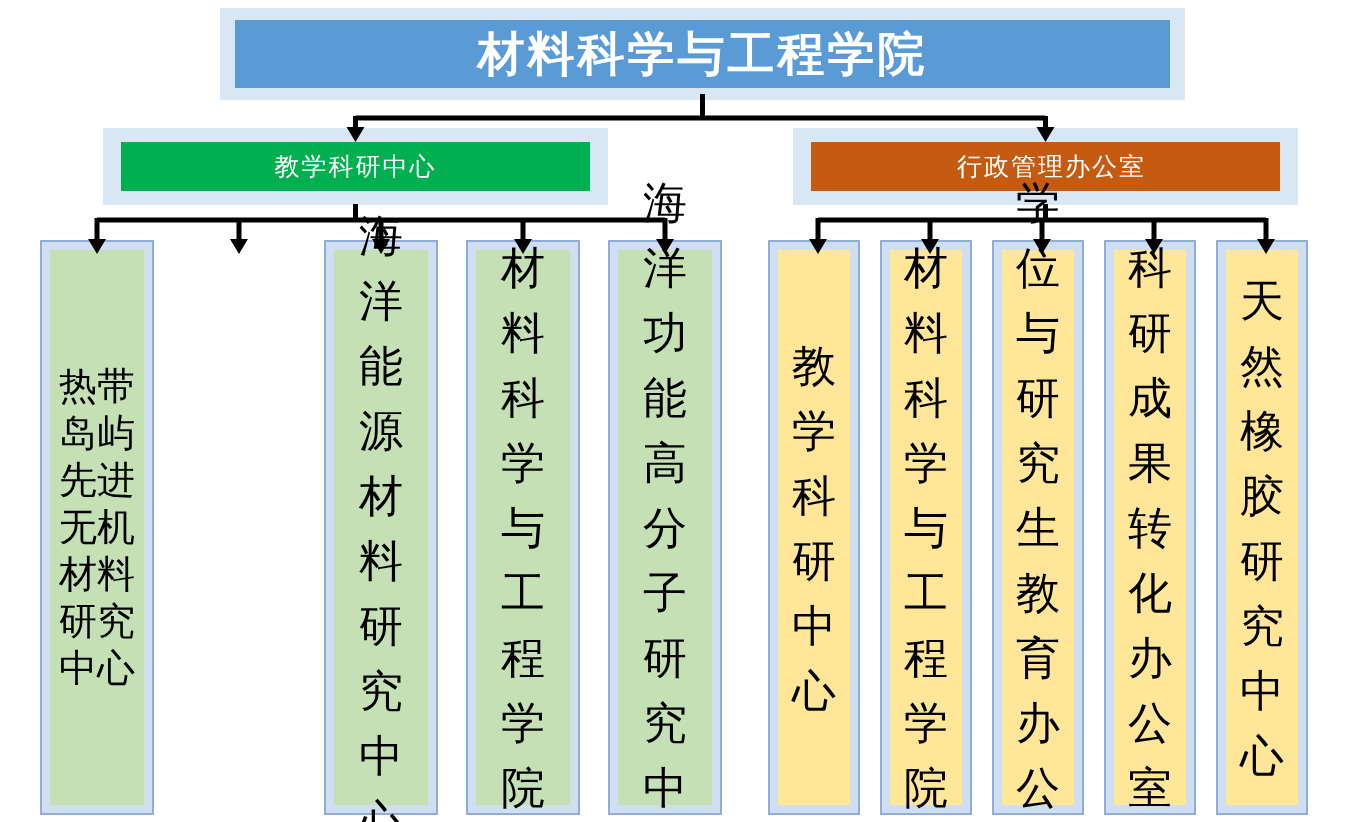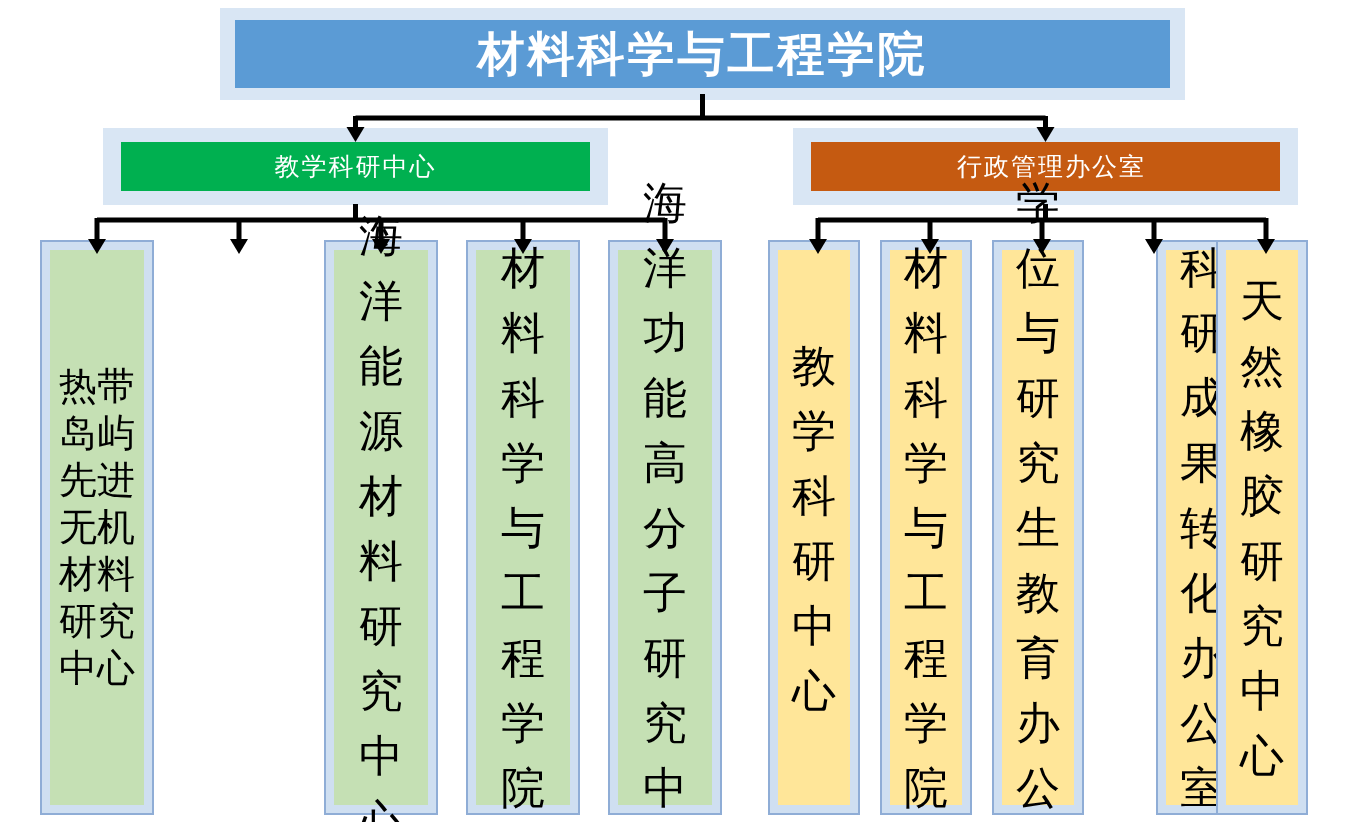--- a/index.html
+++ b/index.html
@@ -139,21 +139,21 @@
   <div class="child yellow" style="left:880px">
     <div class="fill">
         <div class="vlabel w1">材料科学与工程学院</div>
       </div>
   </div>
   <div class="child yellow" style="left:992px">
     <div class="fill">
         <div class="vlabel w1">学位与研究生教育办公室</div>
       </div>
   </div>
-  <div class="child yellow" style="left:1156px">
+  <div class="child yellow" style="left:1104px">
     <div class="fill">
         <div class="vlabel w1">科研成果转化办公室</div>
       </div>
   </div>
   <div class="child yellow" style="left:1216px">
     <div class="fill">
         <div class="vlabel w1">天然橡胶研究中心</div>
       </div>
   </div>
 

